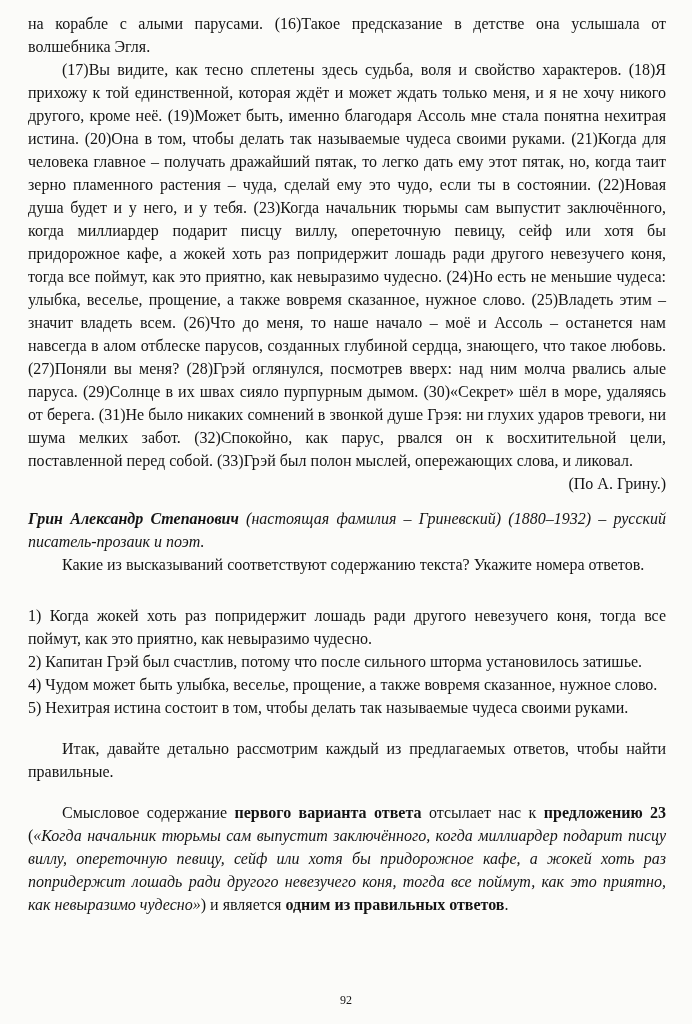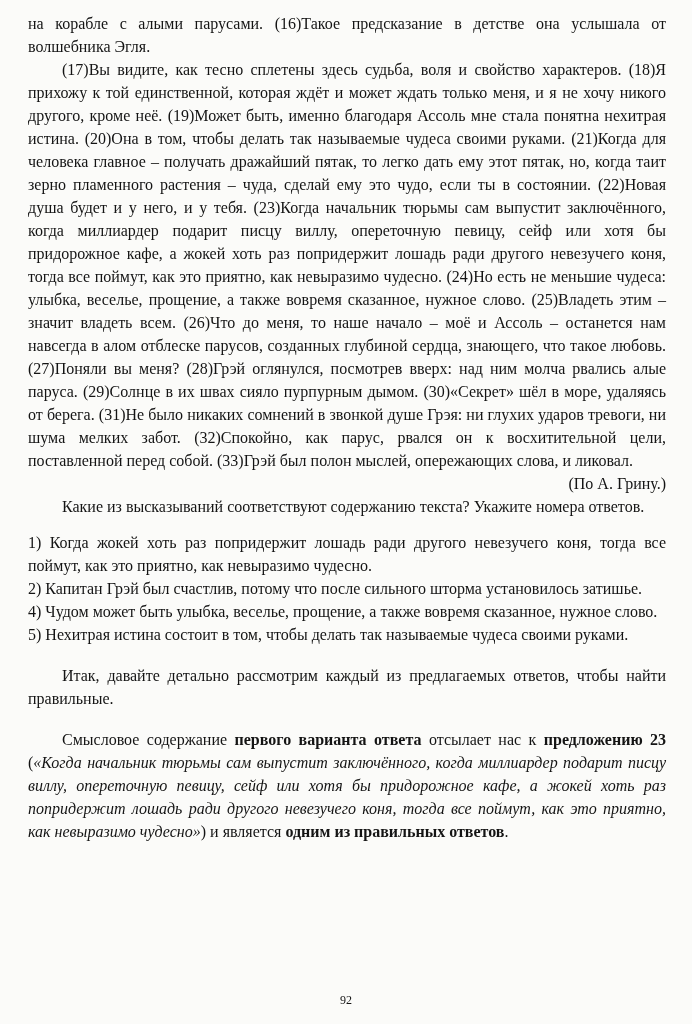--- a/index.html
+++ b/index.html
@@ -25,21 +25,21 @@
     text-align: justify;
     hyphens: auto;
   }
   .indent { text-indent: 34px; }
   .right  { text-align: right; }
   .center { text-align: center; text-indent: 0; }
   .b  { font-weight: bold; }
   .i  { font-style: italic; }
   .bi { font-weight: bold; font-style: italic; }
   .mt-sm { margin-top: 12px; }
-  .mt-md { margin-top: 13px; }
+  .mt-md { margin-top: 28px; }
   .mt-lg { margin-top: 18px; }
   .page-number {
     position: absolute;
     left: 0;
     bottom: 16px;
     width: 100%;
     text-align: center;
     font-size: 12px;
   }
 </style>
@@ -47,20 +47,21 @@
 <body>
 
 <div class="page">
 
   <p>на корабле с алыми парусами. (16)Такое предсказание в детстве она услышала от волшебника Эгля.</p>
 
   <p class="indent">(17)Вы видите, как тесно сплетены здесь судьба, воля и свойство характеров. (18)Я прихожу к той единственной, которая ждёт и может ждать только меня, и я не хочу никого другого, кроме неё. (19)Может быть, именно благодаря Ассоль мне стала понятна нехитрая истина. (20)Она в том, чтобы делать так называемые чудеса своими руками. (21)Когда для человека главное – получать дражайший пятак, то легко дать ему этот пятак, но, когда таит зерно пламенного растения – чуда, сделай ему это чудо, если ты в состоянии. (22)Новая душа будет и у него, и у тебя. (23)Когда начальник тюрьмы сам выпустит заключённого, когда миллиардер подарит писцу виллу, опереточную певицу, сейф или хотя бы придорожное кафе, а жокей хоть раз попридержит лошадь ради другого невезучего коня, тогда все поймут, как это приятно, как невыразимо чудесно. (24)Но есть не меньшие чудеса: улыбка, веселье, прощение, а также вовремя сказанное, нужное слово. (25)Владеть этим – значит владеть всем. (26)Что до меня, то наше начало – моё и Ассоль – останется нам навсегда в алом отблеске парусов, созданных глубиной сердца, знающего, что такое любовь. (27)Поняли вы меня? (28)Грэй оглянулся, посмотрев вверх: над ним молча рвались алые паруса. (29)Солнце в их швах сияло пурпурным дымом. (30)«Секрет» шёл в море, удаляясь от берега. (31)Не было никаких сомнений в звонкой душе Грэя: ни глухих ударов тревоги, ни шума мелких забот. (32)Спокойно, как парус, рвался он к восхитительной цели, поставленной перед собой. (33)Грэй был полон мыслей, опережающих слова, и ликовал.</p>
 
   <p class="right">(По А. Грину.)</p>
 
+  <p class="i mt-sm"><span class="bi">Грин Александр Степанович</span><span> (настоящая фамилия – Гриневский) (1880–1932) – русский писатель-прозаик и поэт.</span></p>
 
 
   <p class="indent">Какие из высказываний соответствуют содержанию текста? Укажите номера ответов.</p>
 
   <div class="mt-md">
     <p>1) Когда жокей хоть раз попридержит лошадь ради другого невезучего коня, тогда все поймут, как это приятно, как невыразимо чудесно.</p>
     <p>2) Капитан Грэй был счастлив, потому что после сильного шторма установилось затишье.</p>
     <p>4) Чудом может быть улыбка, веселье, прощение, а также вовремя сказанное, нужное слово.</p>
     <p>5) Нехитрая истина состоит в том, чтобы делать так называемые чудеса своими руками.</p>
   </div>

